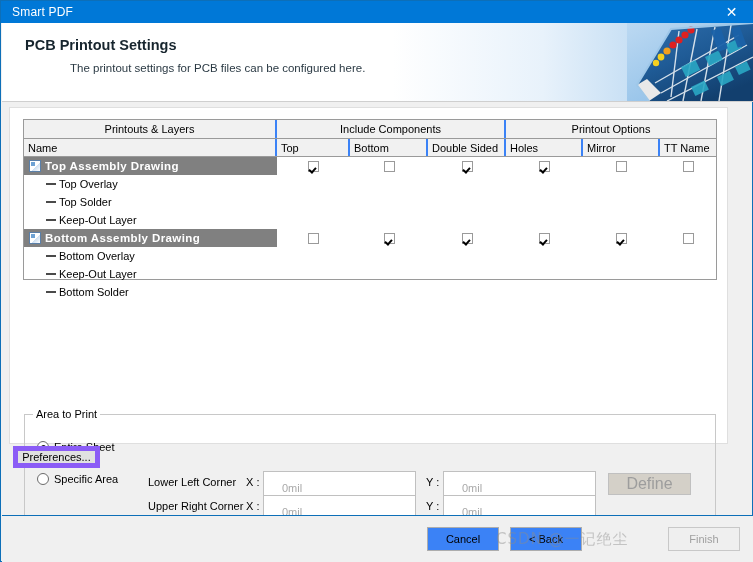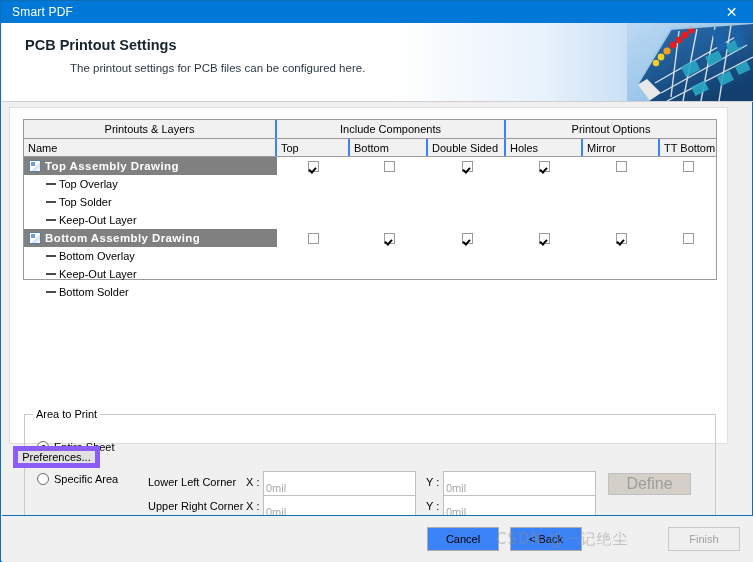--- a/index.html
+++ b/index.html
@@ -132,21 +132,21 @@
   }
   .radio.on:after{
     content:"";position:absolute;left:2.5px;top:2.5px;width:5px;height:5px;
     border-radius:50%;background:#1a1a1a;
   }
   .rl{font-size:11px;}
   .flabel{position:absolute;font-size:11px;}
   .xy{position:absolute;font-size:11px;}
   .tbox{
     position:absolute;height:33px;border:1px solid #c0c0c0;background:#fff;
-    box-sizing:border-box;display:flex;align-items:center;padding-left:2px;
+    box-sizing:border-box;display:flex;align-items:center;padding-left:18px;
     font-size:11px;color:#a9a9a9;
   }
   .definebtn{
     position:absolute;left:583px;top:58px;width:83px;height:22px;
     background:#d4d0c8;border:1px solid #c0c0c0;box-sizing:border-box;
     display:flex;align-items:center;justify-content:center;
     font-size:16px;color:#9d9d9d;
   }
 
   
@@ -252,21 +252,21 @@
         <div class="gh" style="width:210px">Printout Options</div>
       </div>
 
       <div class="grid-hrow sub">
         <div class="gh lft bdr" style="width:253px">Name</div>
         <div class="gh lft bdr" style="width:73px">Top</div>
         <div class="gh lft bdr" style="width:78px">Bottom</div>
         <div class="gh lft bdr" style="width:78px">Double Sided</div>
         <div class="gh lft bdr" style="width:77px">Holes</div>
         <div class="gh lft bdr" style="width:77px">Mirror</div>
-        <div class="gh lft" style="width:56px">TT Bottom</div>
+        <div class="gh lft" style="width:56px">TT Name</div>
       </div>
 
       <div class="tree">
 
         <div class="trow">
           <div class="tname sel">
             <span class="docicon"></span>
             <span class="lbl">Top Assembly Drawing</span>
           </div>
           <div class="cbcell" style="width:73px">

